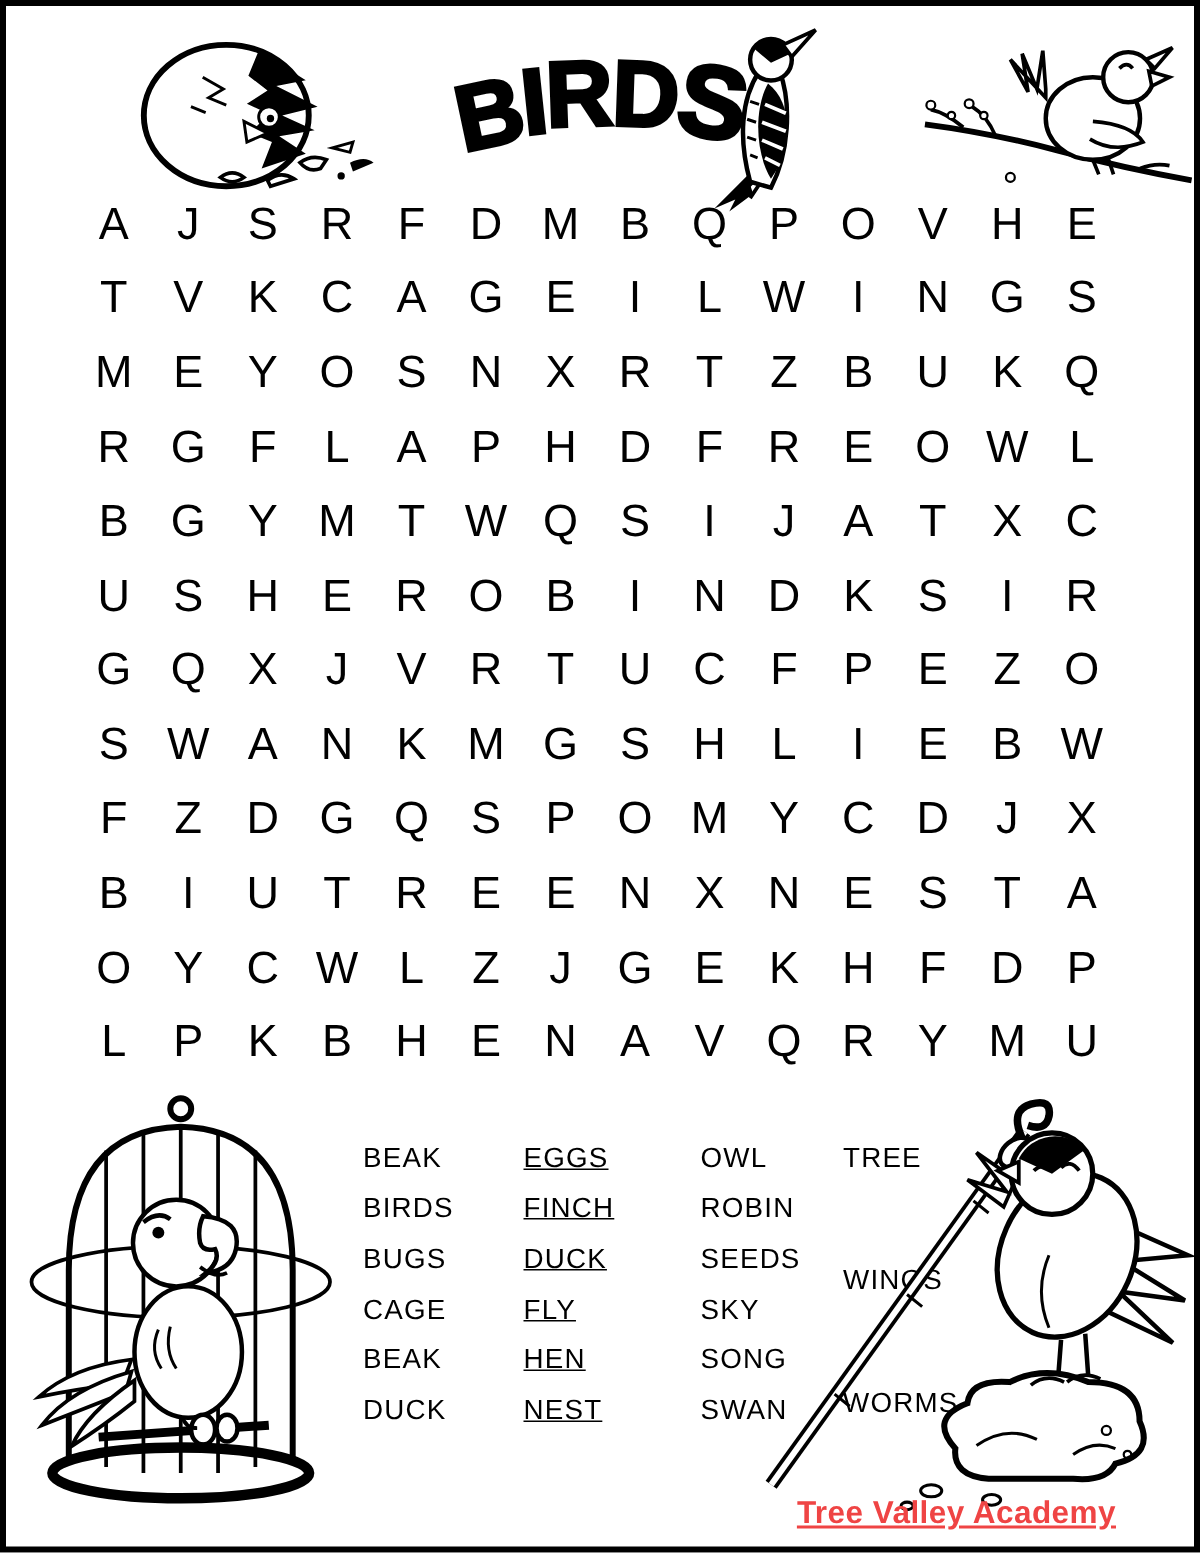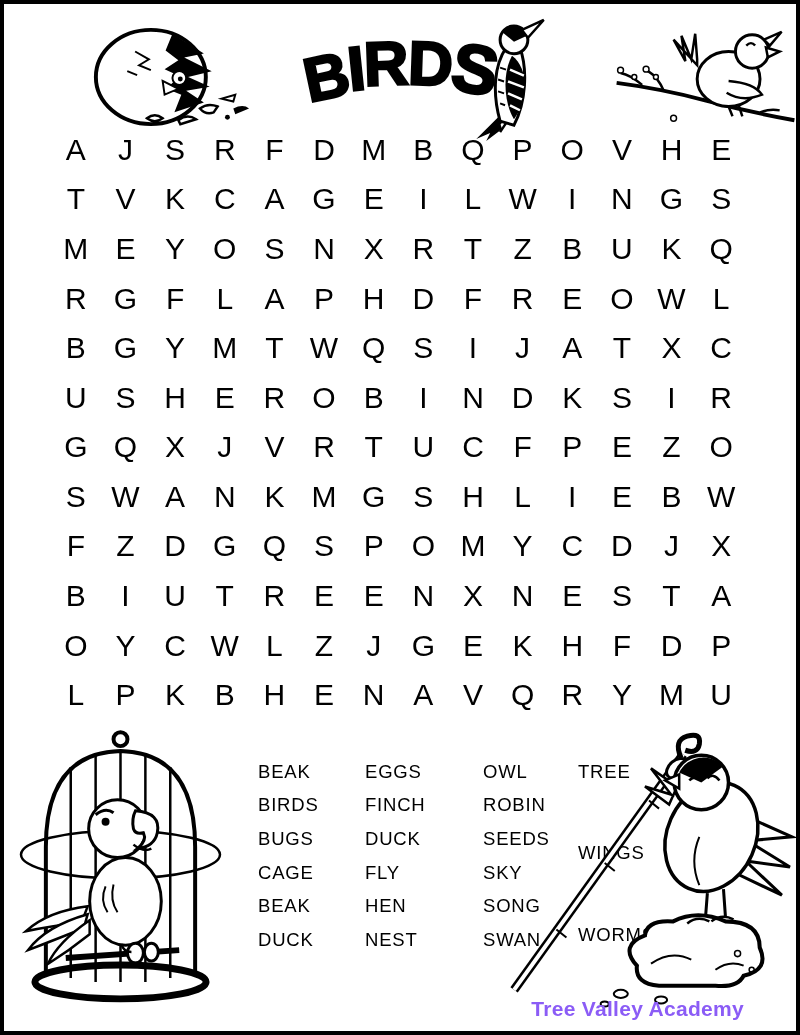--- a/index.html
+++ b/index.html
@@ -44,22 +44,22 @@
     color:#000;
   }
   
   .illu-cage{left:14px;top:722px;width:204px;height:296px;}
   .illu-wormbird{left:496px;top:712px;width:302px;height:294px;}
   .word-list{
     position:absolute;left:238px;top:751px;
     display:flex;
   }
   .word-col{display:flex;flex-direction:column;}
-  .word-col:nth-child(1){width:107px;margin-left:16px;}
-  .word-col:nth-child(2){width:98px;}
+  .word-col:nth-child(1){width:107px;}
+  .word-col:nth-child(2){width:98px;text-decoration:underline;}
   .word-col:nth-child(3){width:95px;margin-left:20px;}
   .word-col:nth-child(4){width:100px;gap:48px;}
   .word-item{
     height:33.6px;display:flex;align-items:center;
     font-size:18.5px;letter-spacing:0.8px;
   }
   .brand{
     position:absolute;right:52px;bottom:10px;
     font-size:21px;font-weight:bold;letter-spacing:0.3px;
   }
@@ -367,15 +367,15 @@
     <path d="M136,248 q-18,-20 8,-30 q2,-16 28,-14 q24,-12 52,0 q34,0 34,26 q10,22 -16,28 q-6,12 -28,10 l-56,0 q-24,-2 -22,-20 z" fill="#fff" stroke="#000" stroke-width="4"></path>
     <path d="M186,206 q10,-8 22,-2 M210,204 q10,-8 22,-2" fill="none" stroke="#000" stroke-width="2.5"></path>
     <path d="M150,246 q20,-14 40,-4 M214,252 q14,-10 28,-4" fill="none" stroke="#000" stroke-width="2"></path>
     <circle cx="236" cy="236" r="3" fill="none" stroke="#000" stroke-width="1.5"></circle>
     <circle cx="250" cy="252" r="2.5" fill="none" stroke="#000" stroke-width="1.5"></circle>
     <ellipse cx="120" cy="276" rx="7" ry="4" fill="#fff" stroke="#000" stroke-width="2"></ellipse>
     <ellipse cx="160" cy="282" rx="6" ry="3.5" fill="#fff" stroke="#000" stroke-width="2"></ellipse>
     <ellipse cx="104" cy="286" rx="4" ry="2.5" fill="#fff" stroke="#000" stroke-width="2"></ellipse>
   </svg>
 
-  <div class="brand" style="color: #8b5cf6;">Tree Valley Academy</div>
+  <div class="brand" style="color: #ef4444; text-decoration: underline;">Tree Valley Academy</div>
 
 </div>
 
 </body></html>

